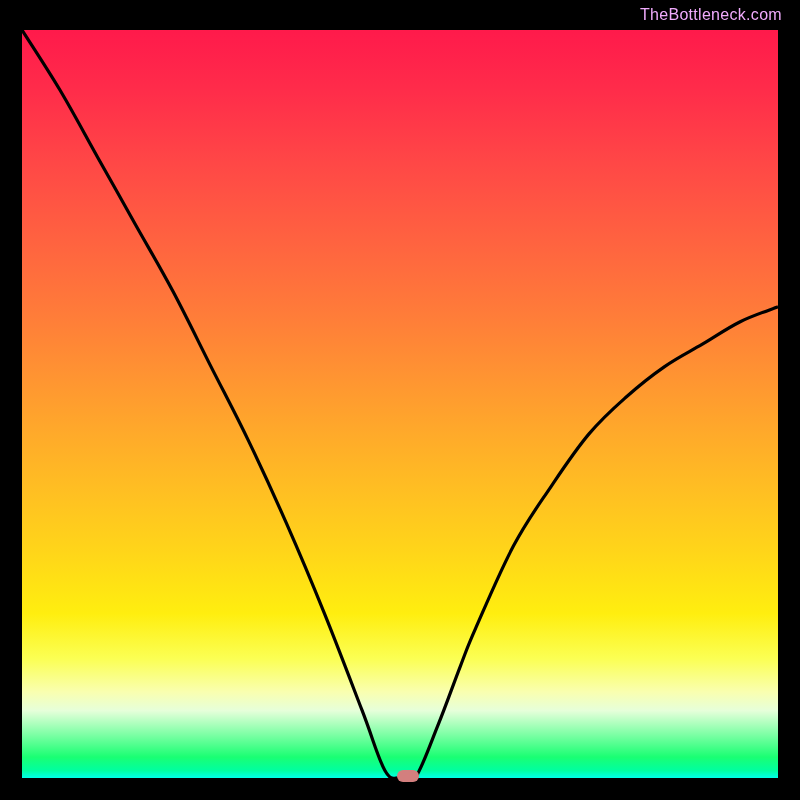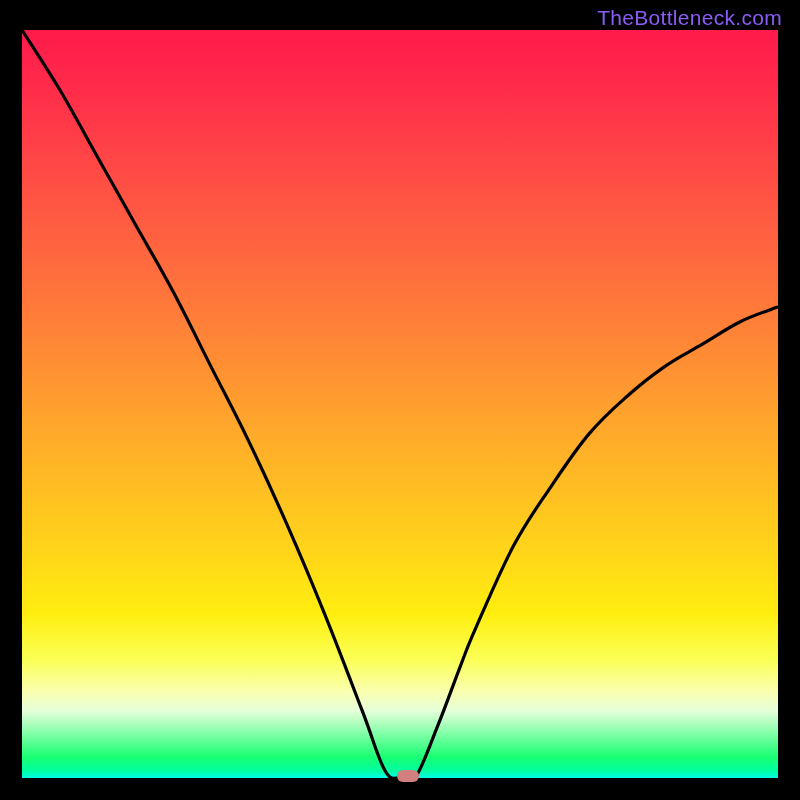--- a/index.html
+++ b/index.html
@@ -12,22 +12,22 @@
     height: 800px;
     background: #000;
     font-family: Arial, sans-serif;
     position: relative;
     overflow: hidden;
   }
   .watermark {
     position: absolute;
     top: 6px;
     right: 18px;
-    color: #8b5cf6;
-    font-size: 21px;
+    color: #f0abfc;
+    font-size: 16px;
     font-weight: 500;
     letter-spacing: 0.3px;
   }
   .plot-area {
     position: absolute;
     left: 22px;
     top: 30px;
     width: 756px;
     height: 748px;
     background: linear-gradient(to bottom,

